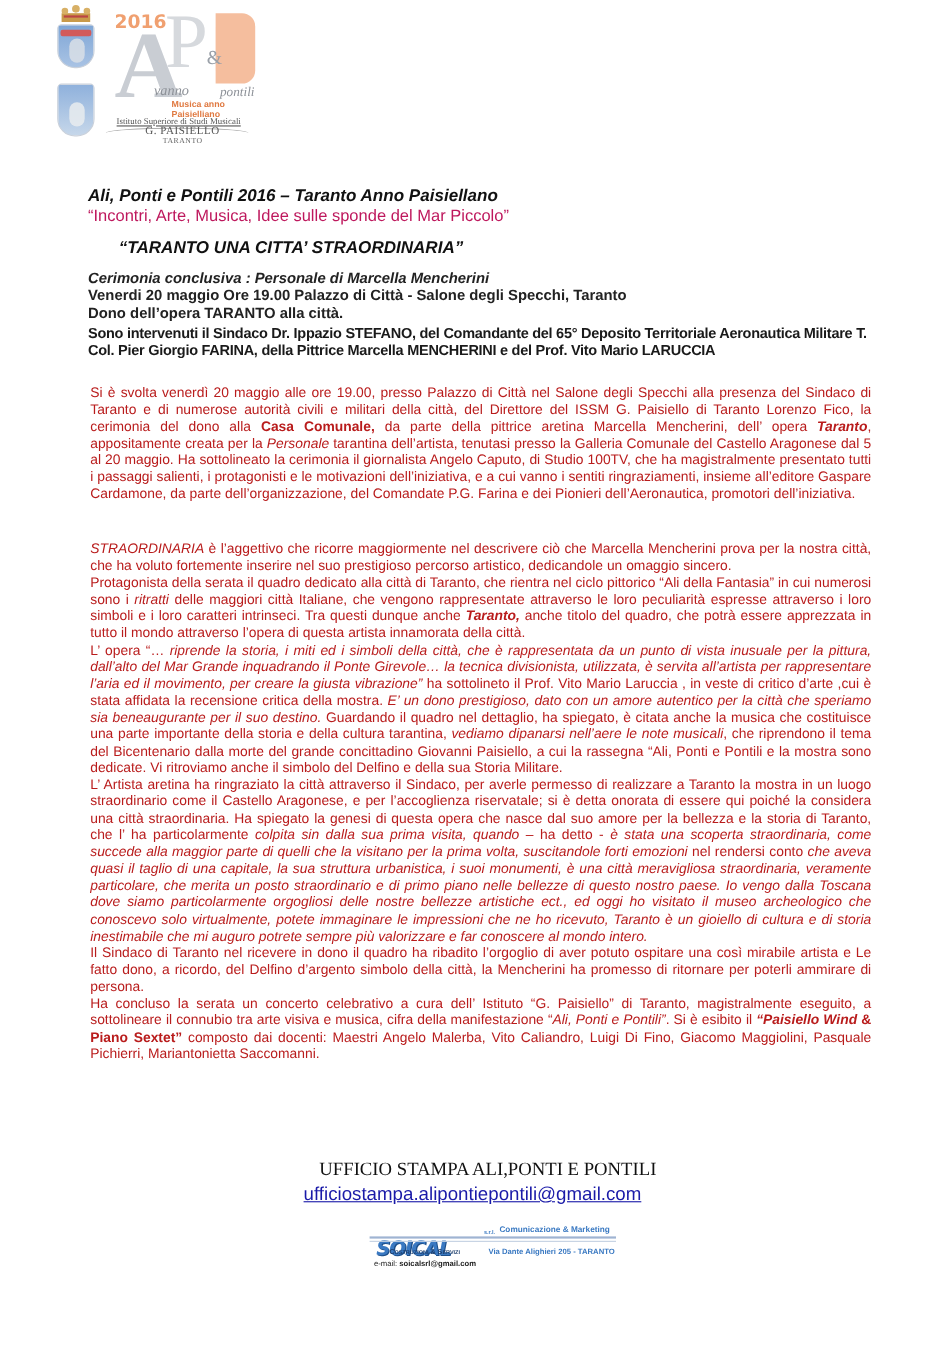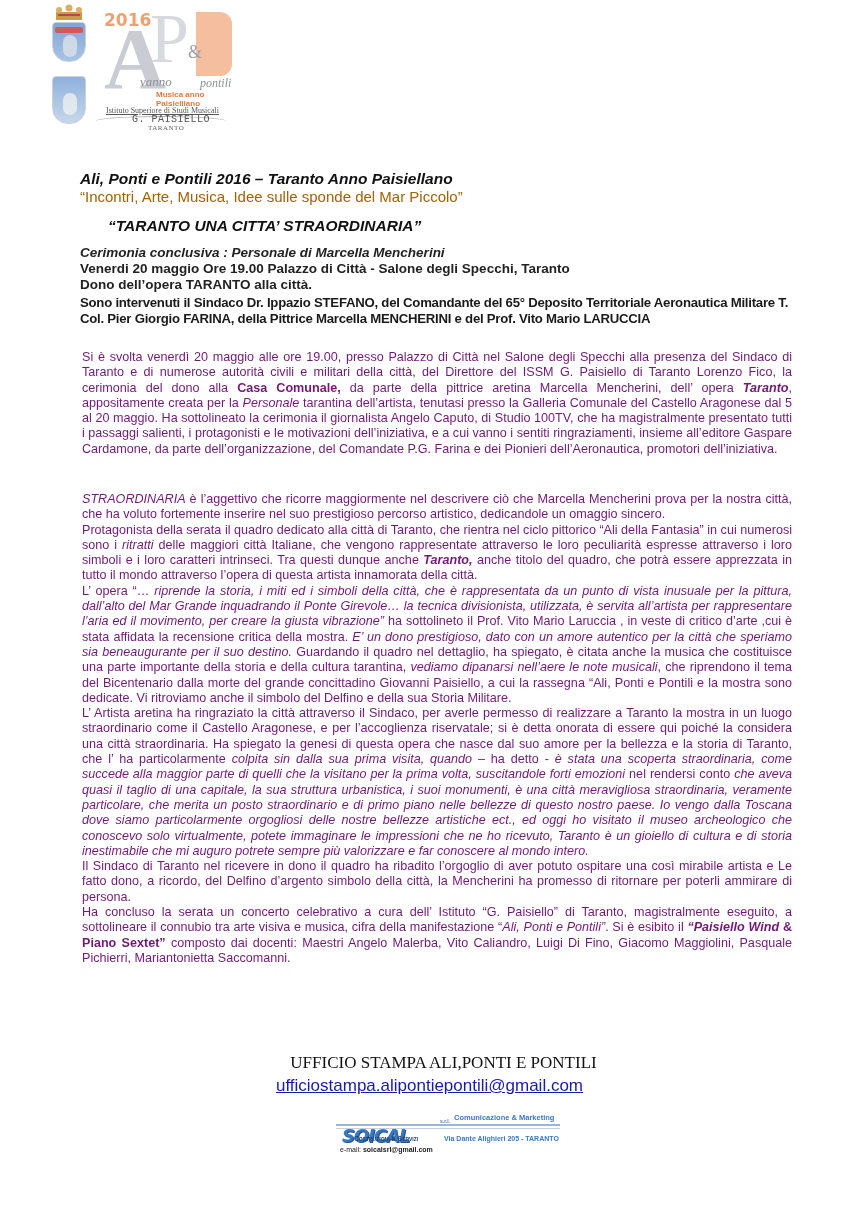--- a/index.html
+++ b/index.html
@@ -55,47 +55,47 @@
     .ap-amp { position:absolute; left:88px; top:36px; font-family:"Liberation Serif",serif; font-size:18px; color:#9aa0a8; }
     .ap-ponti { position:absolute; left:40px; top:68px; font-family:"Liberation Serif",serif; font-size:13px; color:#8c9097; font-style: italic; }
     .ap-pontili { position:absolute; left:100px; top:70px; font-family:"Liberation Serif",serif; font-size:12px; color:#8c9097; font-style: italic; }
     .ap-tag { position:absolute; left:56px; top:84px; font-size:8px; color:#e07a42; font-weight:bold; }
     .issm-line {
       position: absolute; left: 58px; top: 104px;
       font-family: "Liberation Serif", serif; font-size: 8px; color: #555;
       text-decoration: underline;
     }
     .issm-swoosh { position:absolute; left:48px; top:114px; width:130px; height:10px; border-top:1px solid #aaa; border-radius: 60% 60% 0 0; }
-    .issm-name { position:absolute; left:84px; top:112px; font-family:Liberation Mono, monospace; font-size:10px; color:#555; letter-spacing: .5px; }
+    .issm-name { position:absolute; left:84px; top:112px; font-family:Liberation Serif, serif; font-size:10px; color:#555; letter-spacing: .5px; }
     .issm-city { position:absolute; left:100px; top:122px; font-family:"Liberation Serif",serif; font-size:7px; color:#666; letter-spacing: .5px; }
 
     
     .content { position: absolute; left: 80px; top: 170px; width: 712px; }
     .event-title {
       font-weight: bold; font-style: italic; font-size: 15.5px; line-height: 18px;
       color: #111;
     }
-    .event-subtitle { font-size: 15px; line-height: 18px; color: #a16207; }
+    .event-subtitle { font-size: 15px; line-height: 18px; color: #be185d; }
     .headline {
       margin-top: 10px;
       font-weight: bold; font-style: italic; font-size: 15.5px; line-height: 19px; margin-left: 28px;
     }
     .ceremony-block { margin-top: 10px; }
     .ceremony-line-1 { font-style: italic; font-weight: bold; font-size: 13.5px; line-height: 16px; color:#222; }
     .ceremony-line-2, .ceremony-line-3 { font-weight: bold; font-size: 13.5px; line-height: 16px; color:#222; }
 
     .speakers {
       margin-top: 2px;
       font-family: "Liberation Sans", sans-serif;
       font-weight: bold; font-size: 13.2px; line-height: 16px;
       letter-spacing: -0.25px; color: #1a1a1a;
     }
 
     .body-text {
-      font-size: 12.6px; line-height: 15.3px; color: #701a75;
+      font-size: 12.6px; line-height: 15.3px; color: #b91c1c;
       text-align: justify;
     }
     .para-1 { position: absolute; left: 82px; top: 350px; width: 710px; }
     .para-2 { position: absolute; left: 82px; top: 492px; width: 710px; }
     .body-text p { margin: 0; }
     .body-text i { font-style: italic; }
     .body-text b { font-weight: bold; }
 
     
     .press-office {

